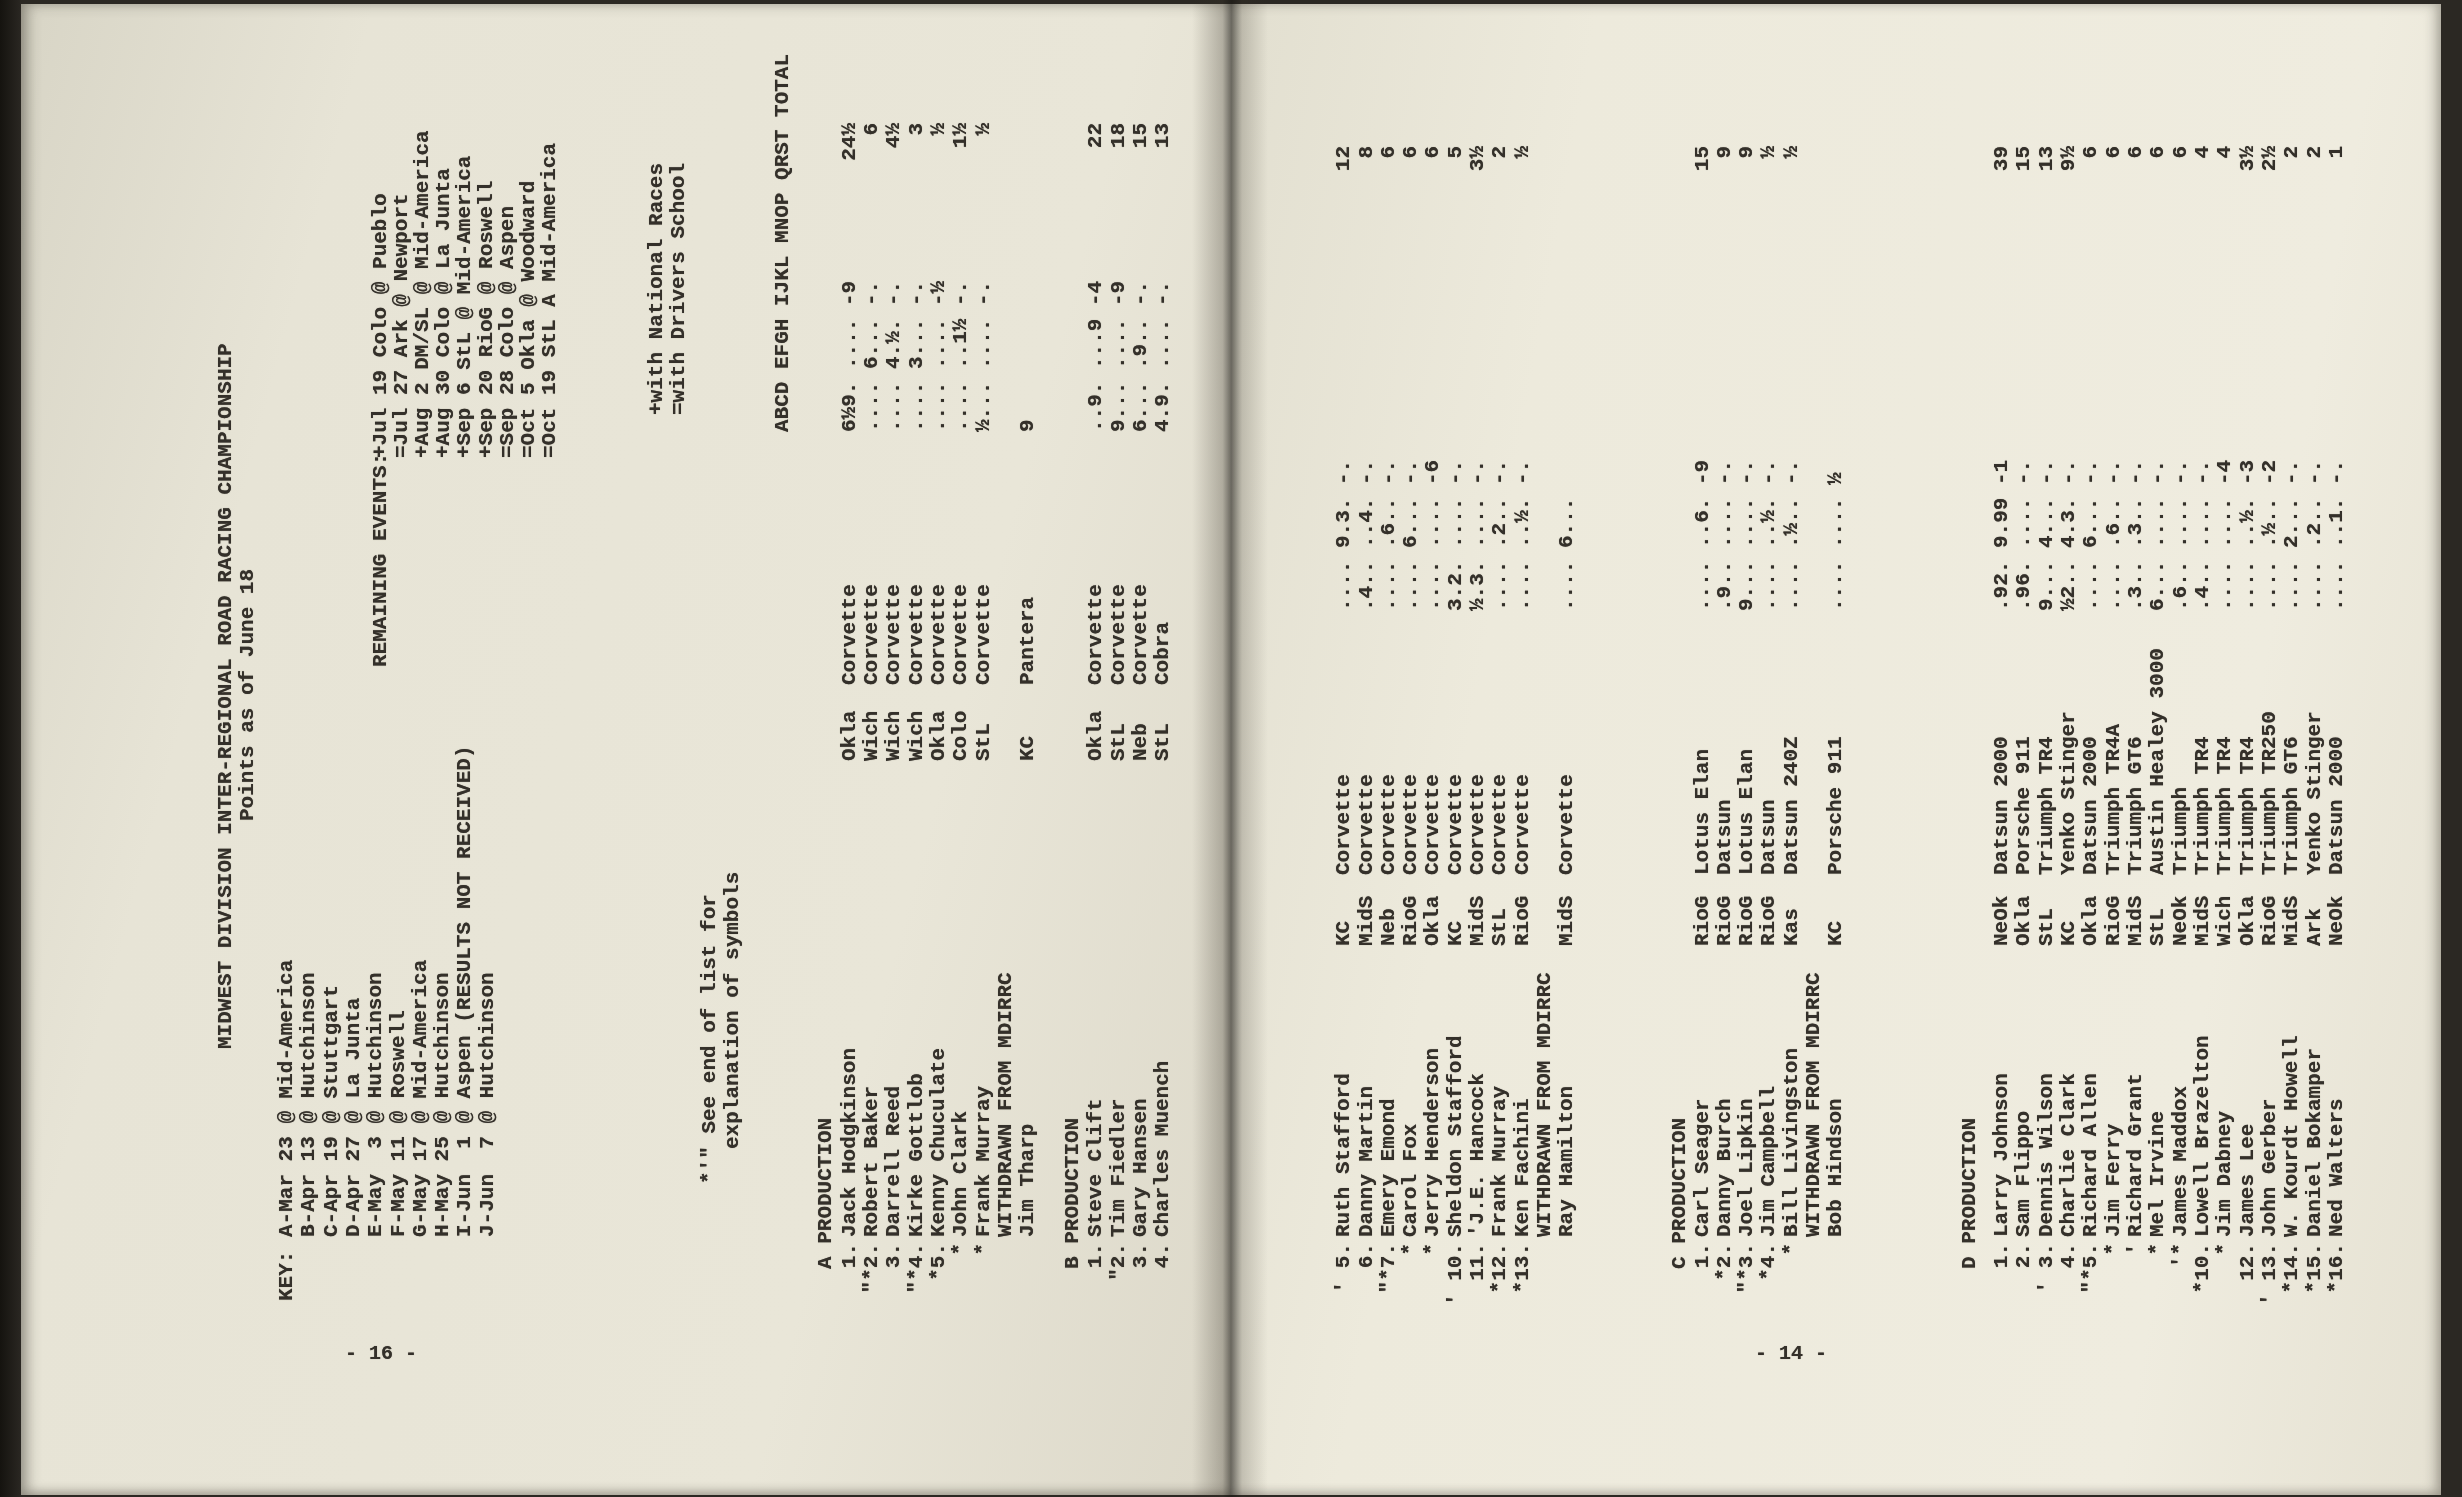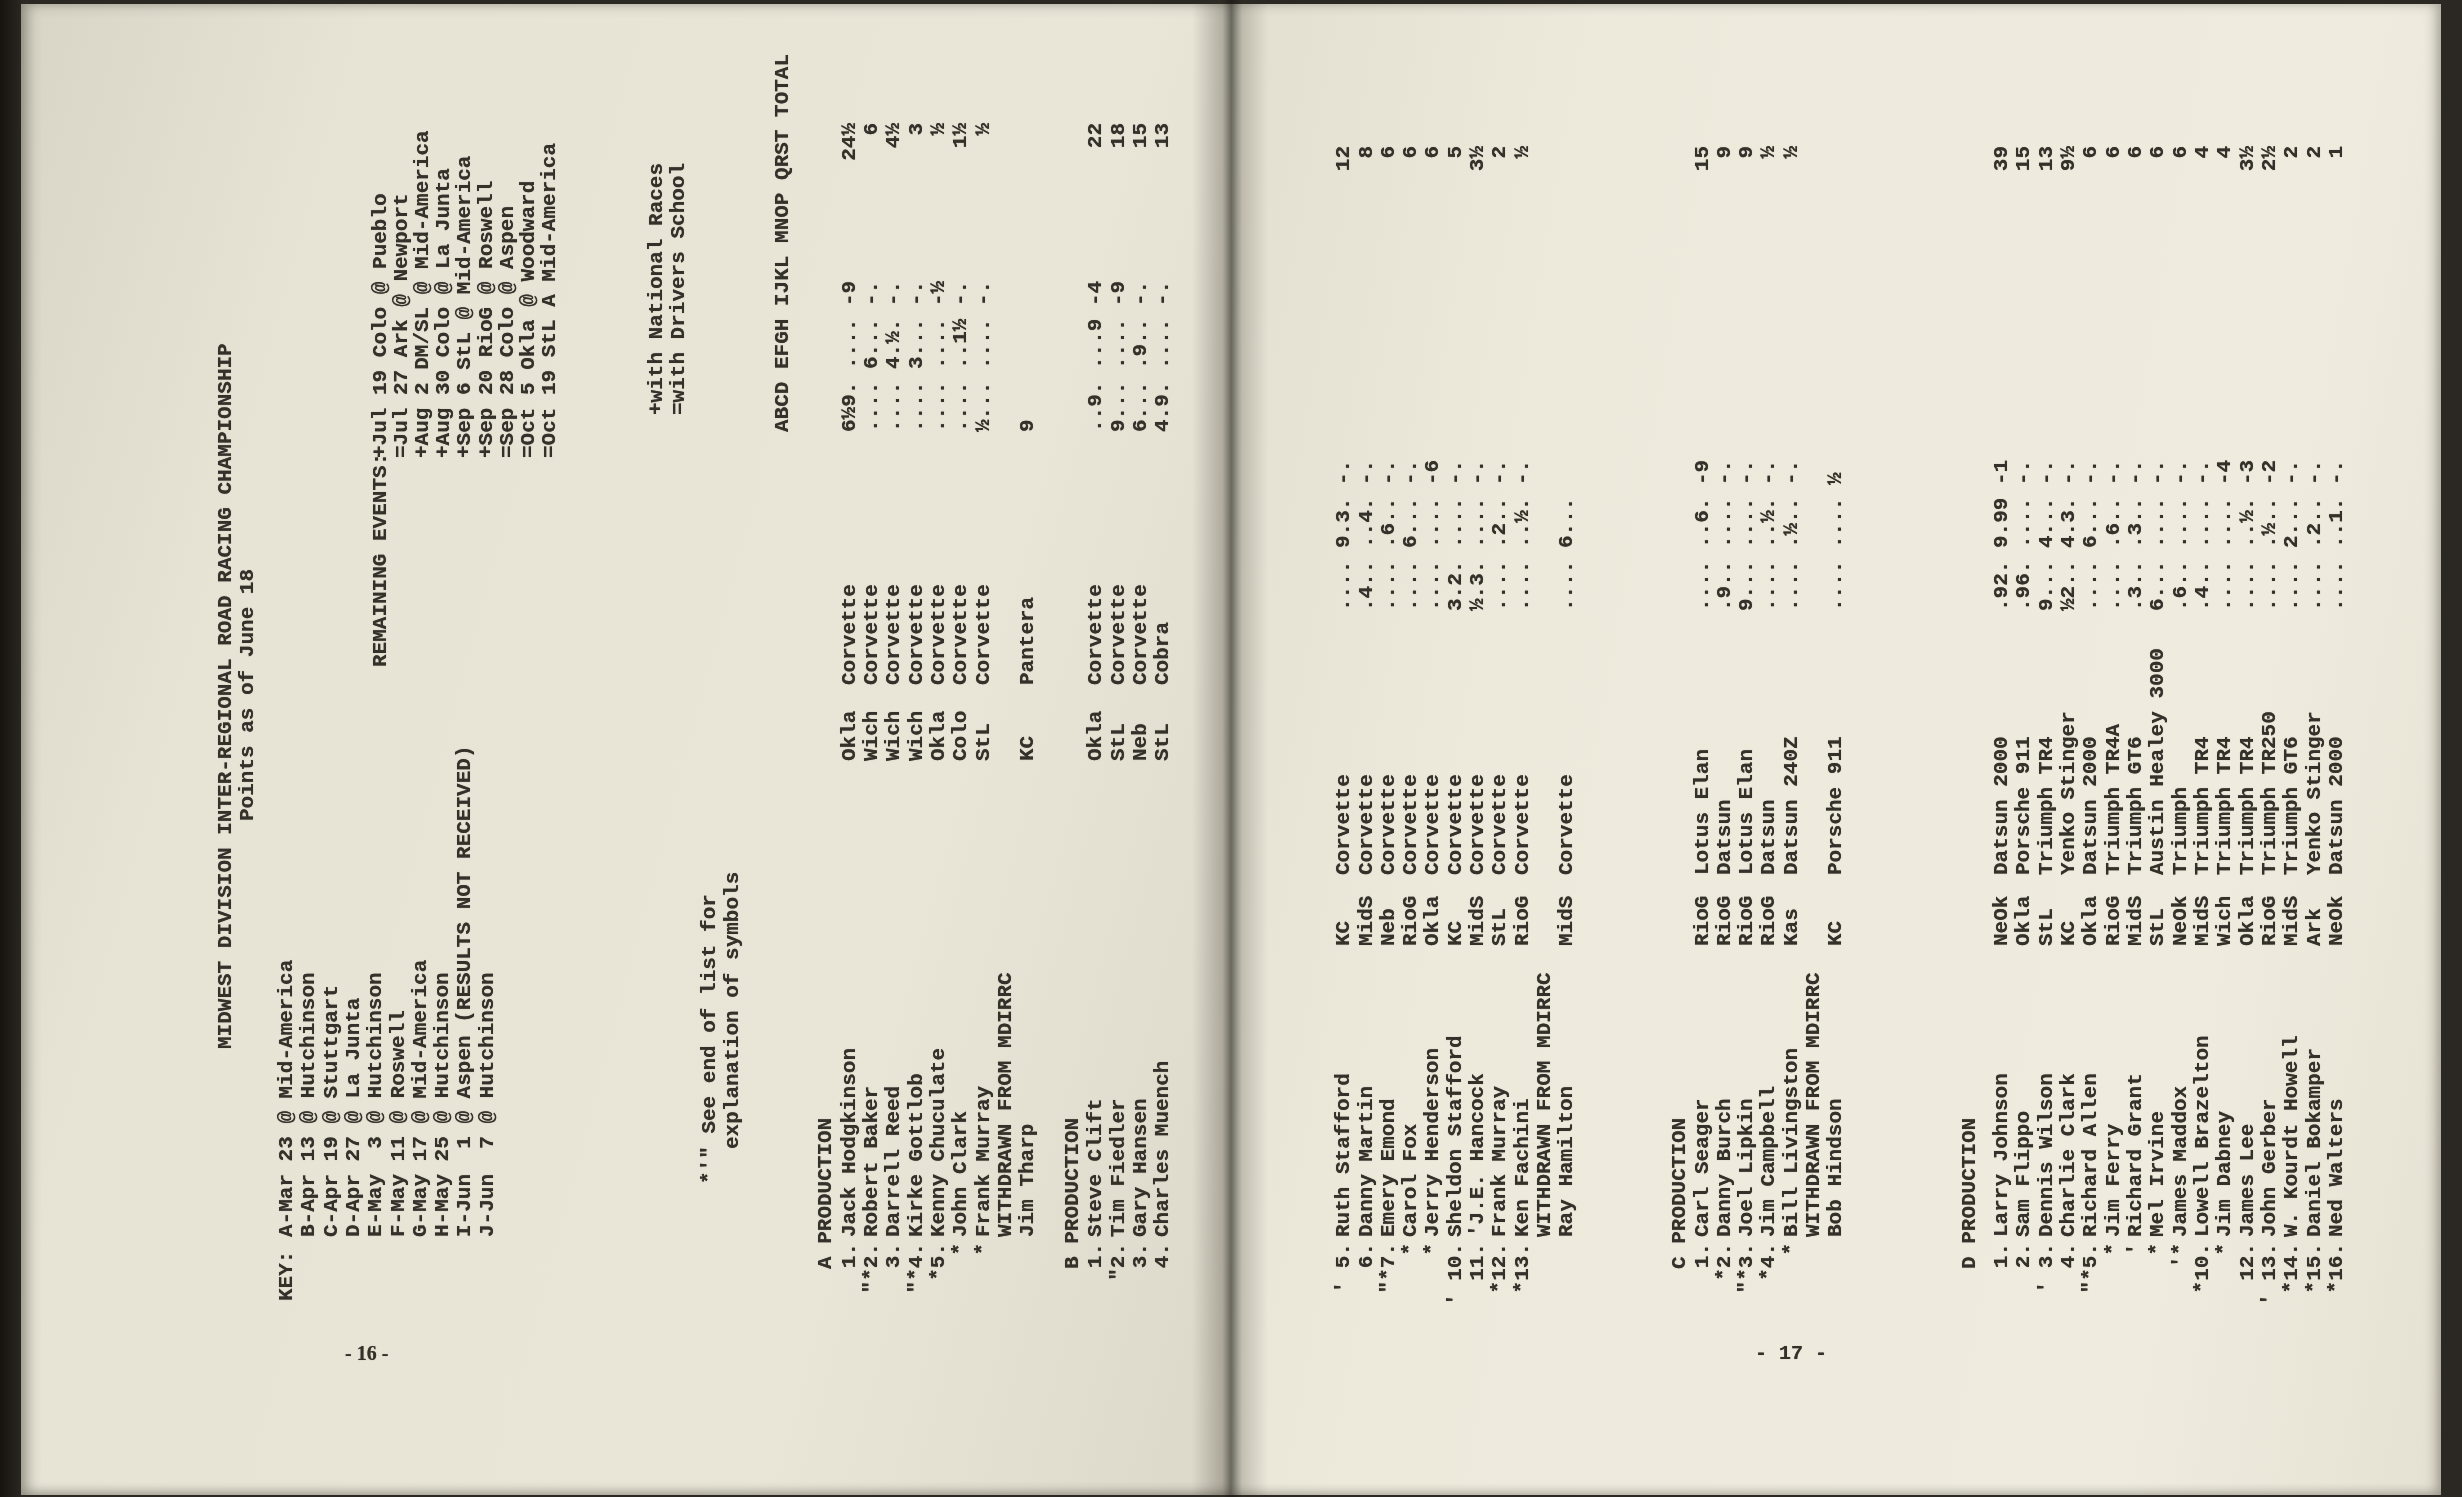--- a/index.html
+++ b/index.html
@@ -14,21 +14,21 @@
           background:linear-gradient(90deg,rgba(55,50,40,0),rgba(55,50,40,.30) 40%,rgba(25,23,19,.55) 52%,rgba(55,50,40,.22) 66%,rgba(55,50,40,0));}
   .edgeL{position:absolute;left:0;top:0;width:22px;height:1498px;background:linear-gradient(90deg,#15130f,#2b2823);}
   .rot{position:absolute;top:0;left:0;width:1488px;height:1210px;
        transform-origin:0 0;transform:rotate(-90deg) translateX(-1488px);}
   .line{position:absolute;left:0;width:1488px;height:23.5px;white-space:pre;
         font:700 21px/22px "Liberation Mono",monospace;color:#34302a;
         text-shadow:0 0 0.7px rgba(52,48,40,.75);}
   .line span{position:absolute;top:0;white-space:pre;}
   .pagenum{position:absolute;font:700 20px/23.5px "Liberation Mono",monospace;color:#34302a;
            text-shadow:0 0 0.7px rgba(52,48,40,.7);}
-  .pn16{left:324px;top:1338px;font-family:Liberation Serif, serif;}
+  .pn16{left:324px;top:1338px;}
   .pn17{left:524px;top:1338px;}
 </style>
 </head>
 <body>
 
 <div class="scan">
   <div class="edgeL"></div>
 
   <div class="page pageL">
     <div class="rot" id="rotL">
@@ -109,18 +109,18 @@
         <div class="line" style="top: 916px;"><span style="left: 159px; width: 90px; text-align: right;">*</span><span style="left: 255px;">Mel Irvine</span><span style="left: 546px;">StL</span><span style="left: 617px;">Austin Healey 3000</span><span style="left: 881px;">6... .... -.</span><span style="left: 1234px; width: 112px; text-align: right;">6</span></div>
         <div class="line" style="top: 939px;"><span style="left: 159px; width: 90px; text-align: right;">'*</span><span style="left: 255px;">James Maddox</span><span style="left: 546px;">NeOk</span><span style="left: 617px;">Triumph</span><span style="left: 881px;">.6.. .... -.</span><span style="left: 1234px; width: 112px; text-align: right;">6</span></div>
         <div class="line" style="top: 961px;"><span style="left: 159px; width: 90px; text-align: right;">*10.</span><span style="left: 255px;">Lowell Brazelton</span><span style="left: 546px;">MidS</span><span style="left: 617px;">Triumph TR4</span><span style="left: 881px;">.4.. .... -.</span><span style="left: 1234px; width: 112px; text-align: right;">4</span></div>
         <div class="line" style="top: 983px;"><span style="left: 159px; width: 90px; text-align: right;">*</span><span style="left: 255px;">Jim Dabney</span><span style="left: 546px;">Wich</span><span style="left: 617px;">Triumph TR4</span><span style="left: 881px;">.... .... -4</span><span style="left: 1234px; width: 112px; text-align: right;">4</span></div>
         <div class="line" style="top: 1006px;"><span style="left: 159px; width: 90px; text-align: right;">12.</span><span style="left: 255px;">James Lee</span><span style="left: 546px;">Okla</span><span style="left: 617px;">Triumph TR4</span><span style="left: 881px;">.... ..½. -3</span><span style="left: 1234px; width: 112px; text-align: right;">3½</span></div>
         <div class="line" style="top: 1028px;"><span style="left: 159px; width: 90px; text-align: right;">' 13.</span><span style="left: 255px;">John Gerber</span><span style="left: 546px;">RioG</span><span style="left: 617px;">Triumph TR250</span><span style="left: 881px;">.... .½.. -2</span><span style="left: 1234px; width: 112px; text-align: right;">2½</span></div>
         <div class="line" style="top: 1050px;"><span style="left: 159px; width: 90px; text-align: right;">*14.</span><span style="left: 255px;">W. Kourdt Howell</span><span style="left: 546px;">MidS</span><span style="left: 617px;">Triumph GT6</span><span style="left: 881px;">.... 2... -.</span><span style="left: 1234px; width: 112px; text-align: right;">2</span></div>
         <div class="line" style="top: 1073px;"><span style="left: 159px; width: 90px; text-align: right;">*15.</span><span style="left: 255px;">Daniel Bokamper</span><span style="left: 546px;">Ark</span><span style="left: 617px;">Yenko Stinger</span><span style="left: 881px;">.... .2.. -.</span><span style="left: 1234px; width: 112px; text-align: right;">2</span></div>
         <div class="line" style="top: 1095px;"><span style="left: 159px; width: 90px; text-align: right;">*16.</span><span style="left: 255px;">Ned Walters</span><span style="left: 546px;">NeOk</span><span style="left: 617px;">Datsun 2000</span><span style="left: 881px;">.... ..1. -.</span><span style="left: 1234px; width: 112px; text-align: right;">1</span></div>
       </div>
-    <div class="pagenum pn17">- 17 -</div>
+    <div class="pagenum pn17">- 14 -</div>
   </div>
 
   <div class="crease"></div>
 </div>
 
 
 </body></html>

